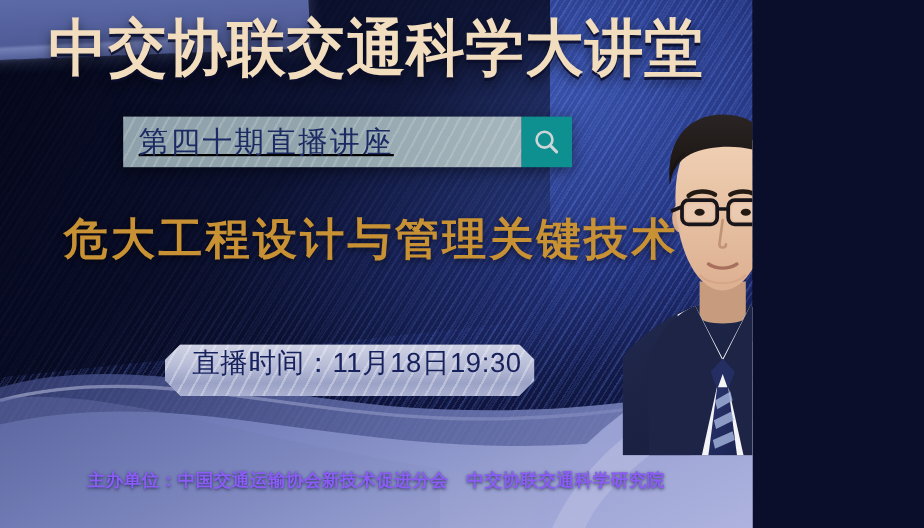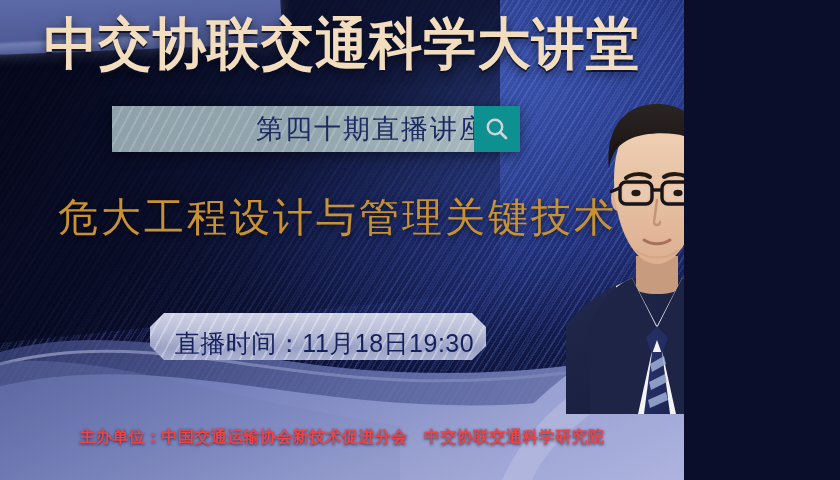--- a/index.html
+++ b/index.html
@@ -80,21 +80,21 @@
 
   
   .subbar{
     position:absolute;left:112px;top:106px;width:408px;height:46px;
     display:flex;align-items:stretch;
     box-shadow:0 3px 12px rgba(0,0,0,.45);
   }
   .subbar-main{
     flex:1;position:relative;overflow:hidden;
     background:linear-gradient(90deg,#8fa2ab 0%,#93a6ae 55%,#a6b6bd 100%);
-    display:flex;align-items:center;justify-content:flex-end;
+    display:flex;align-items:center;justify-content:flex-start;text-decoration:underline;
   }
   .subbar-main::after{
     content:"";position:absolute;inset:0;
     background:repeating-linear-gradient(118deg,
       rgba(255,255,255,.16) 0px,
       rgba(255,255,255,.16) 2px,
       rgba(255,255,255,0) 2px,
       rgba(255,255,255,0) 9px);
   }
   .subbar-text{
@@ -104,37 +104,37 @@
     transform:translateX(14px);
   }
   .subbar-search{
     width:46px;background:#0f9090;
     display:flex;align-items:center;justify-content:center;
   }
 
   
   .headline{
     position:absolute;left:58px;top:190px;
-    font-size:40px;font-weight:400;letter-spacing:3px;
+    font-size:40px;font-weight:700;letter-spacing:3px;
     color:#c89234;
     white-space:nowrap;
     text-shadow:0 2px 6px rgba(0,0,0,.55);
   }
 
   
   .timebar{
     position:absolute;left:150px;top:313px;width:336px;height:47px;
     background:linear-gradient(180deg,#cfd2e4 0%,#b9bed8 40%,#9aa2c6 75%,#aab0d0 100%);
     clip-path:polygon(14px 0, calc(100% - 14px) 0, 100% 14px, 100% calc(100% - 14px),
                       calc(100% - 14px) 100%, 14px 100%, 0 calc(100% - 14px), 0 14px);
     display:flex;align-items:center;justify-content:center;
     box-shadow:0 0 22px rgba(150,170,255,.30);
   }
   .timebar-inner{position:relative;overflow:hidden;width:100%;height:100%;
-    display:flex;align-items:flex-end;justify-content:center;
+    display:flex;align-items:flex-start;justify-content:center;
     clip-path:polygon(14px 0, calc(100% - 14px) 0, 100% 14px, 100% calc(100% - 14px),
                       calc(100% - 14px) 100%, 14px 100%, 0 calc(100% - 14px), 0 14px);padding-left:13px;}
   .timebar-inner::after{
     content:"";position:absolute;inset:0;
     background:repeating-linear-gradient(118deg,
       rgba(255,255,255,.30) 0px,
       rgba(255,255,255,.30) 2px,
       rgba(255,255,255,0) 2px,
       rgba(255,255,255,0) 10px);
   }
@@ -142,21 +142,21 @@
     position:relative;z-index:2;
     font-size:25px;font-weight:400;letter-spacing:.5px;
     color:#17215c;white-space:nowrap;
   }
 
   
   .footer{
     position:absolute;left:0;right:0;top:427px;
     text-align:center;
     font-size:16px;font-weight:700;letter-spacing:.4px;
-    color:#ef4444;
+    color:#8b5cf6;
     text-shadow:0 1px 3px rgba(10,16,50,.75);
     white-space:nowrap;
   }
 
   
   .portrait{
     position:absolute;left:566px;top:88px;width:182px;height:326px;
     overflow:hidden;
   }
 

